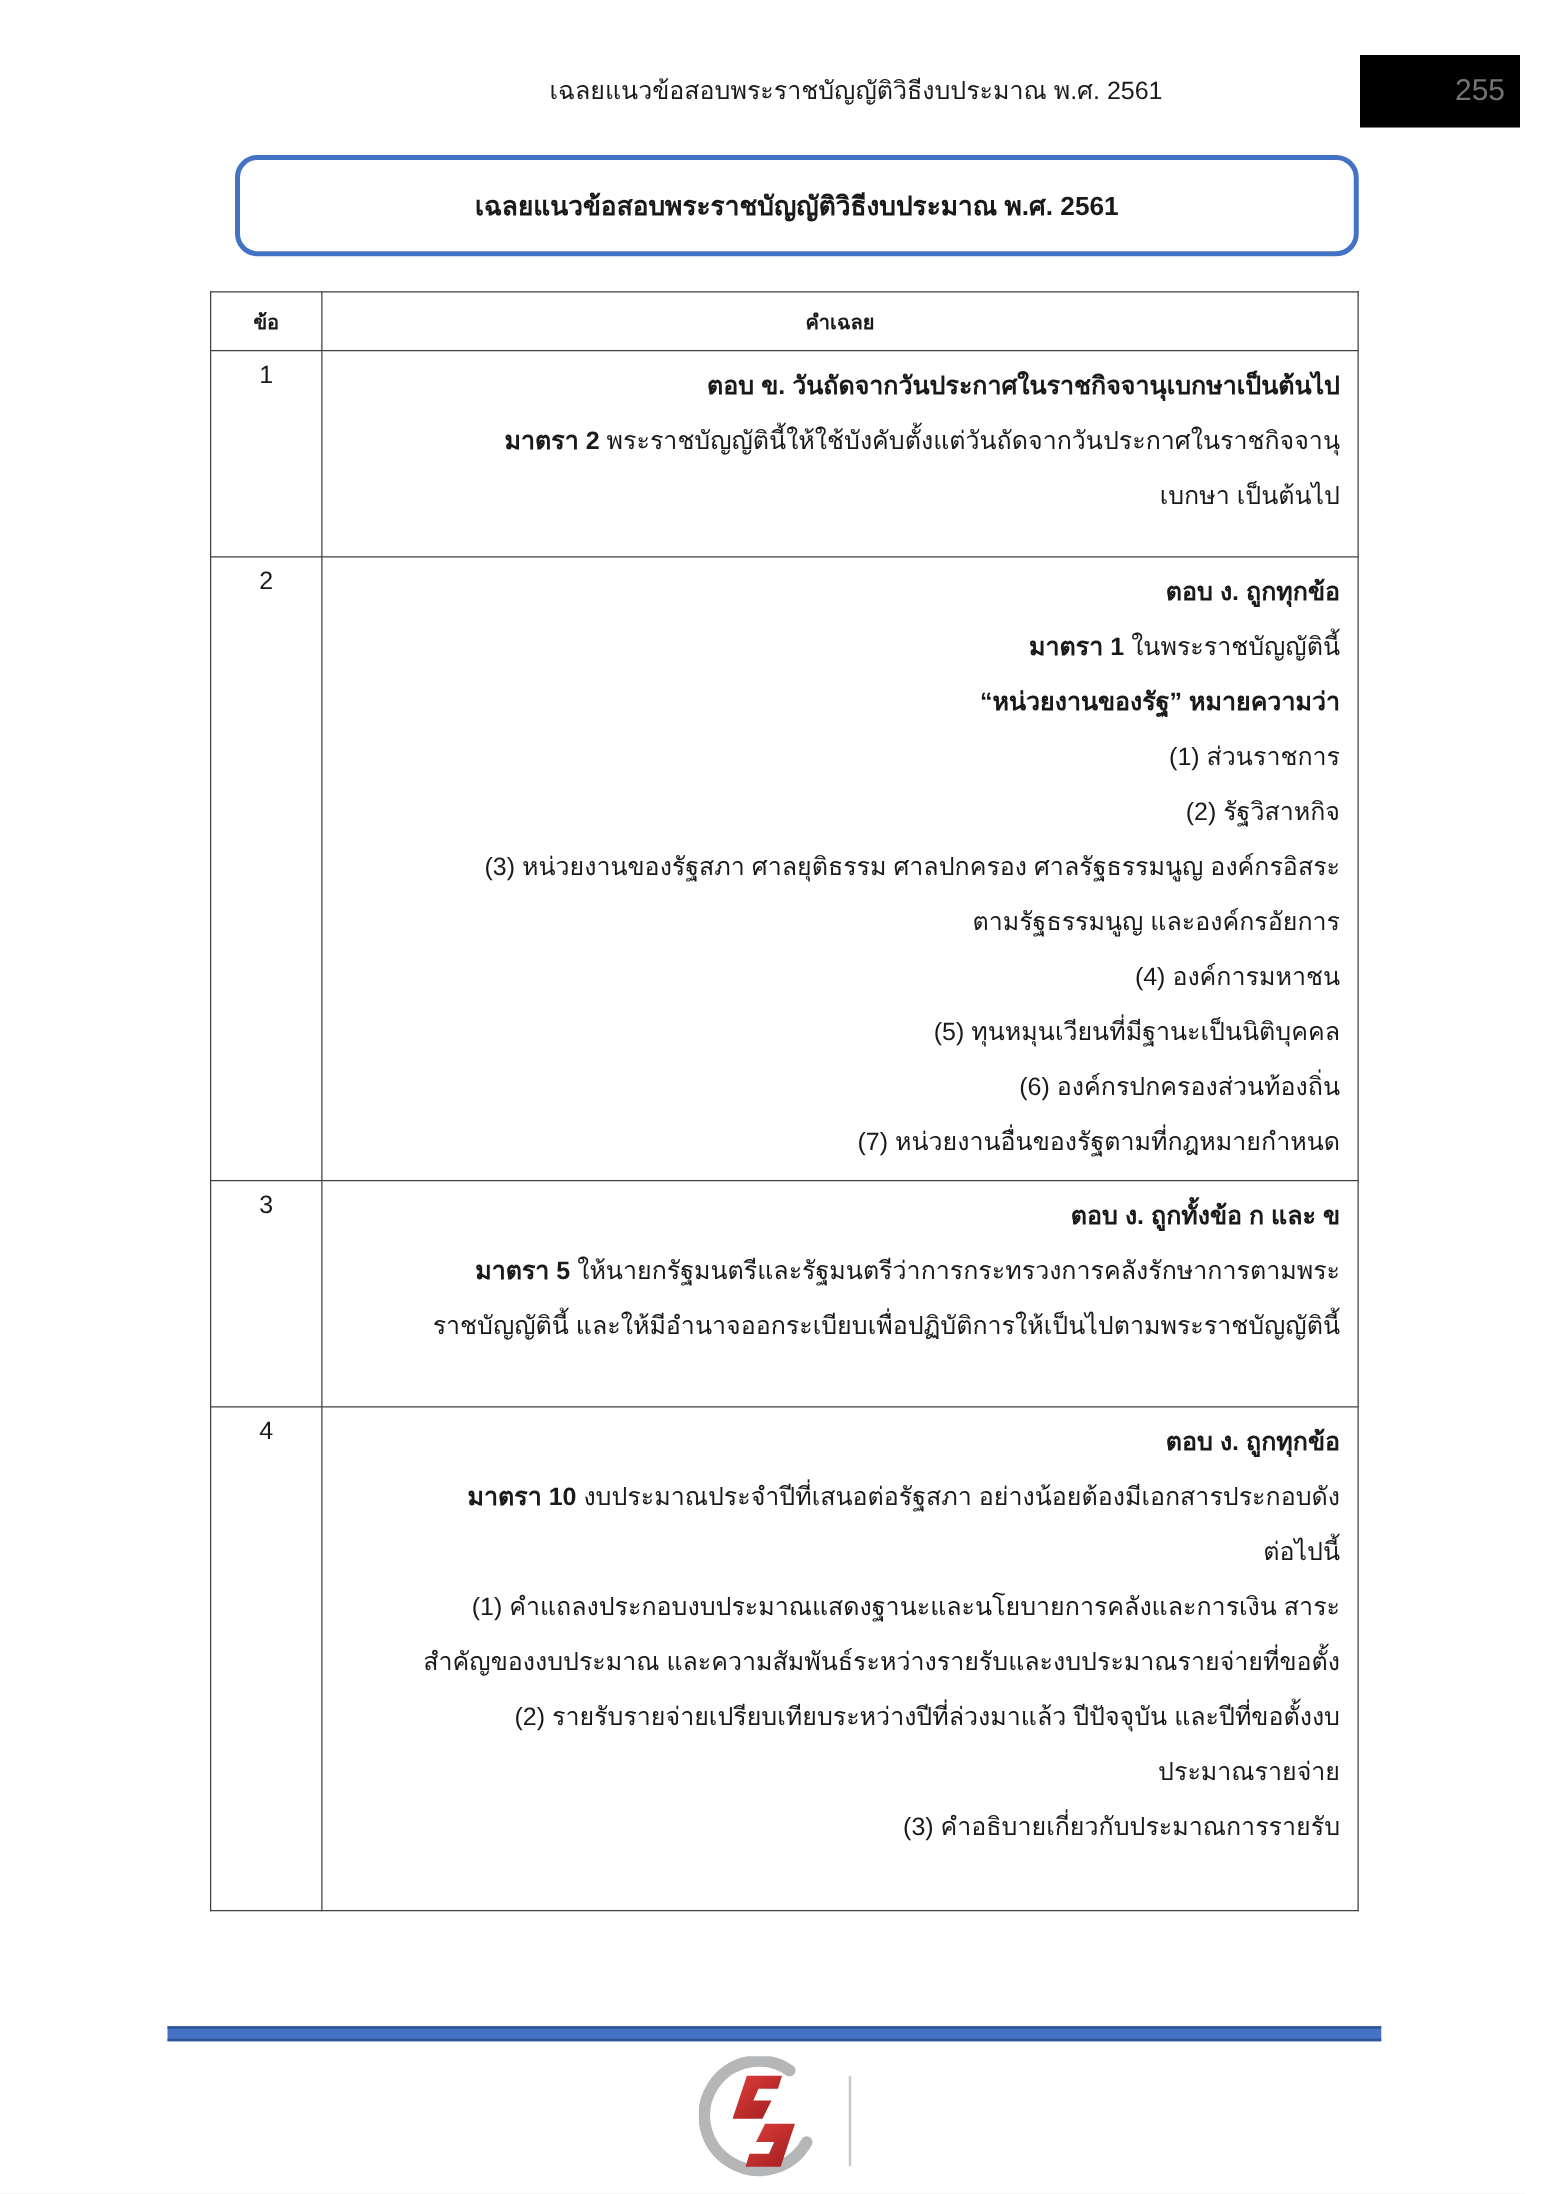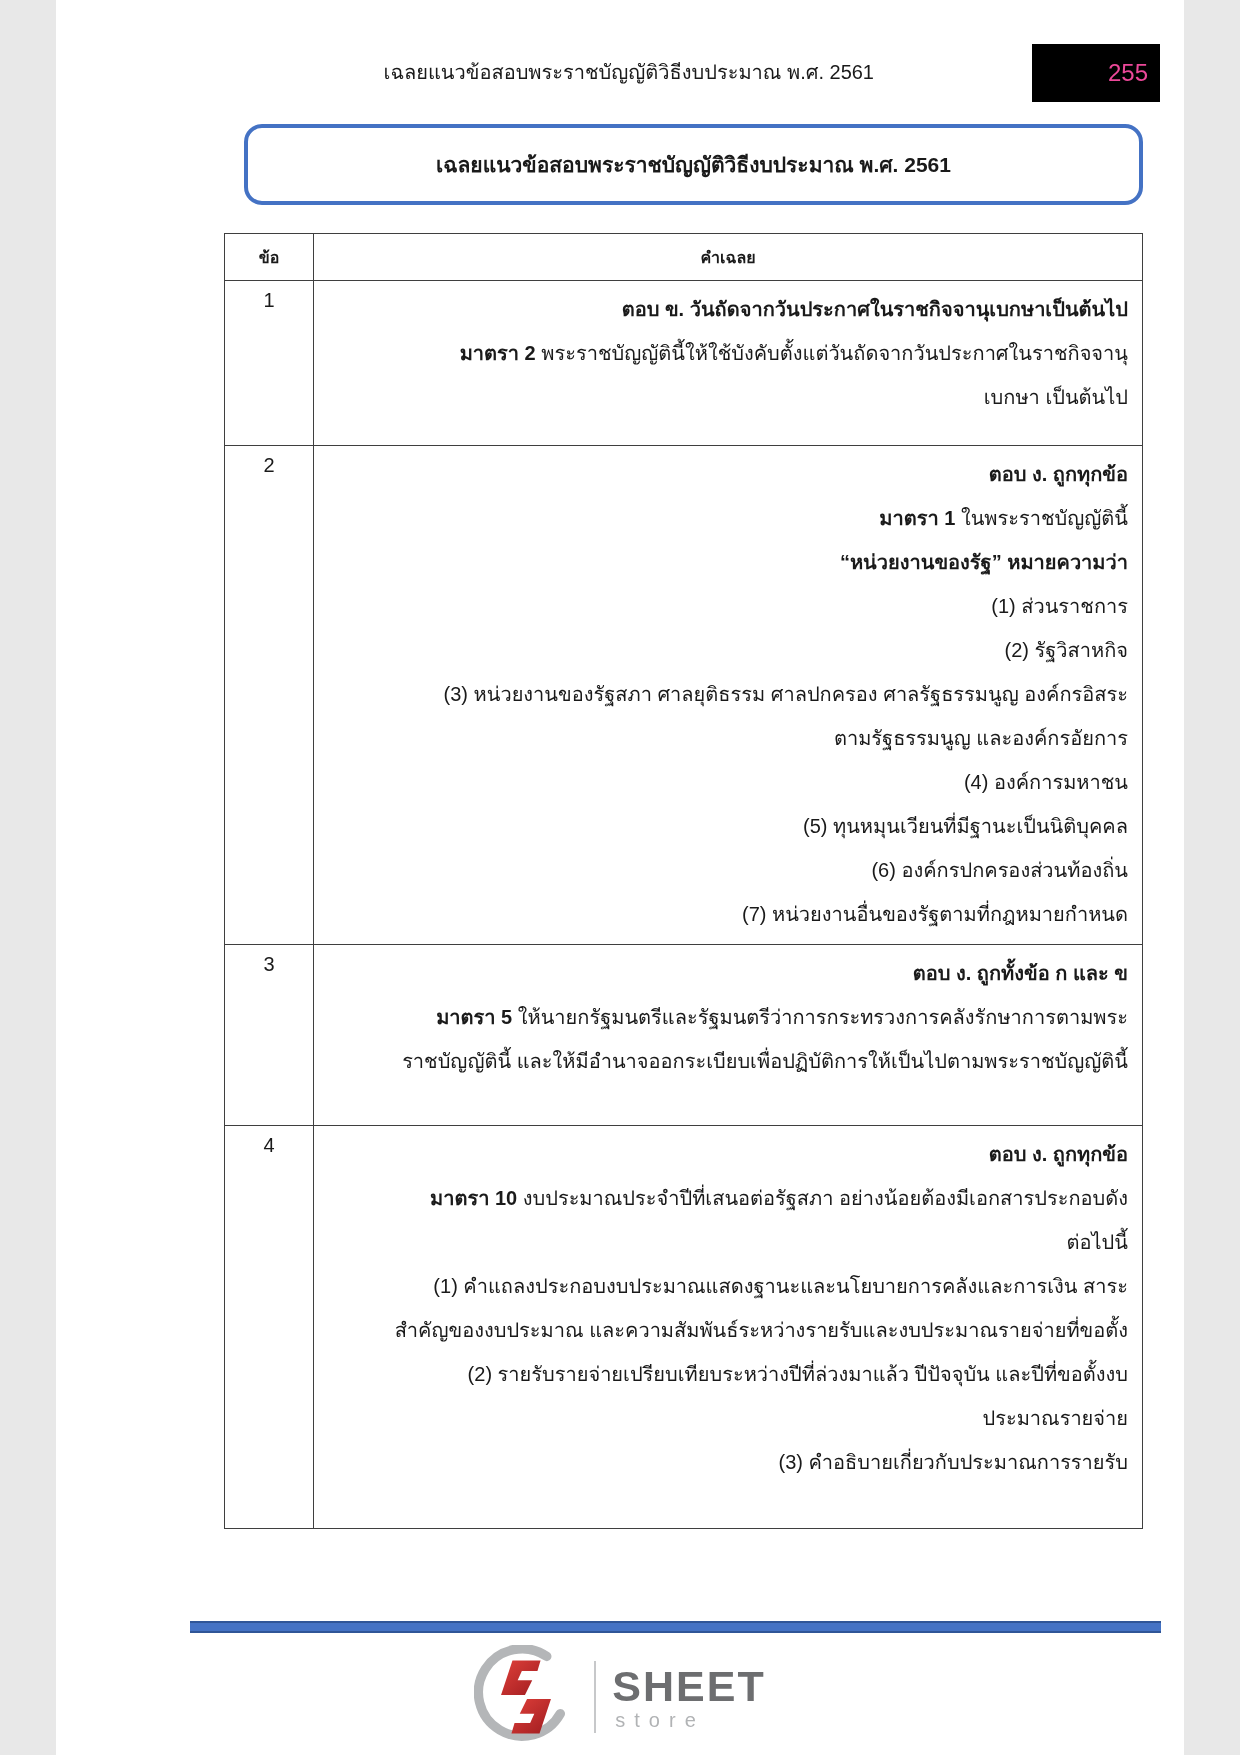--- a/index.html
+++ b/index.html
@@ -1,33 +1,33 @@
 <!DOCTYPE html>
 <html><head>
 <meta charset="utf-8">
 <style>
   html,body{margin:0;padding:0;background:#e8e8e8;}
   .page{
     position:relative;
-    width:1128px;height:1755px;
+    width:1240px;height:1755px;
     background:#ffffff;
     margin:0 auto;
     overflow:hidden;
     font-family:"Liberation Sans","DejaVu Sans",sans-serif;
     color:#1a1a1a;
   }
   
   .running-title{
     position:absolute;top:56px;right:310px;
     font-size:20px;white-space:nowrap;
   }
   .page-num-box{
     position:absolute;top:44px;right:24px;
     width:128px;height:58px;background:#000;
-    color:#ec4899;font-size:24px;
+    color:#737373;font-size:24px;
     display:flex;align-items:center;justify-content:flex-end;
     padding-right:12px;box-sizing:border-box;
   }
   
   .title-box{
     position:absolute;top:124px;left:188px;
     width:899px;height:81px;
     border:4px solid #4472C4;border-radius:18px;
     box-sizing:border-box;
     display:flex;align-items:center;justify-content:center;
@@ -155,19 +155,15 @@
         <linearGradient id="redg" x1="0" y1="0" x2="1" y2="1">
           <stop offset="0" stop-color="#e0403a"></stop>
           <stop offset="1" stop-color="#9f1c20"></stop>
         </linearGradient>
       </defs>
       <path d="M70 11 A42 42 0 1 0 83 66" fill="none" stroke="#b4b6b8" stroke-width="9" stroke-linecap="round"></path>
       <path d="M64 15 L37 15 L26 48 L49 48 L56 34 L42 34 L46 25 L61 25 Z" fill="url(#redg)"></path>
       <path d="M36 85 L63 85 L74 52 L51 52 L44 66 L58 66 L54 75 L39 75 Z" fill="url(#redg)"></path>
     </svg>
     <div class="logo-divider"></div>
-    <div class="logo-text">
-      <span class="logo-name">SHEET</span>
-      <span class="logo-sub">store</span>
-    </div>
   </div>
 
 </div>
 
 </body></html>

